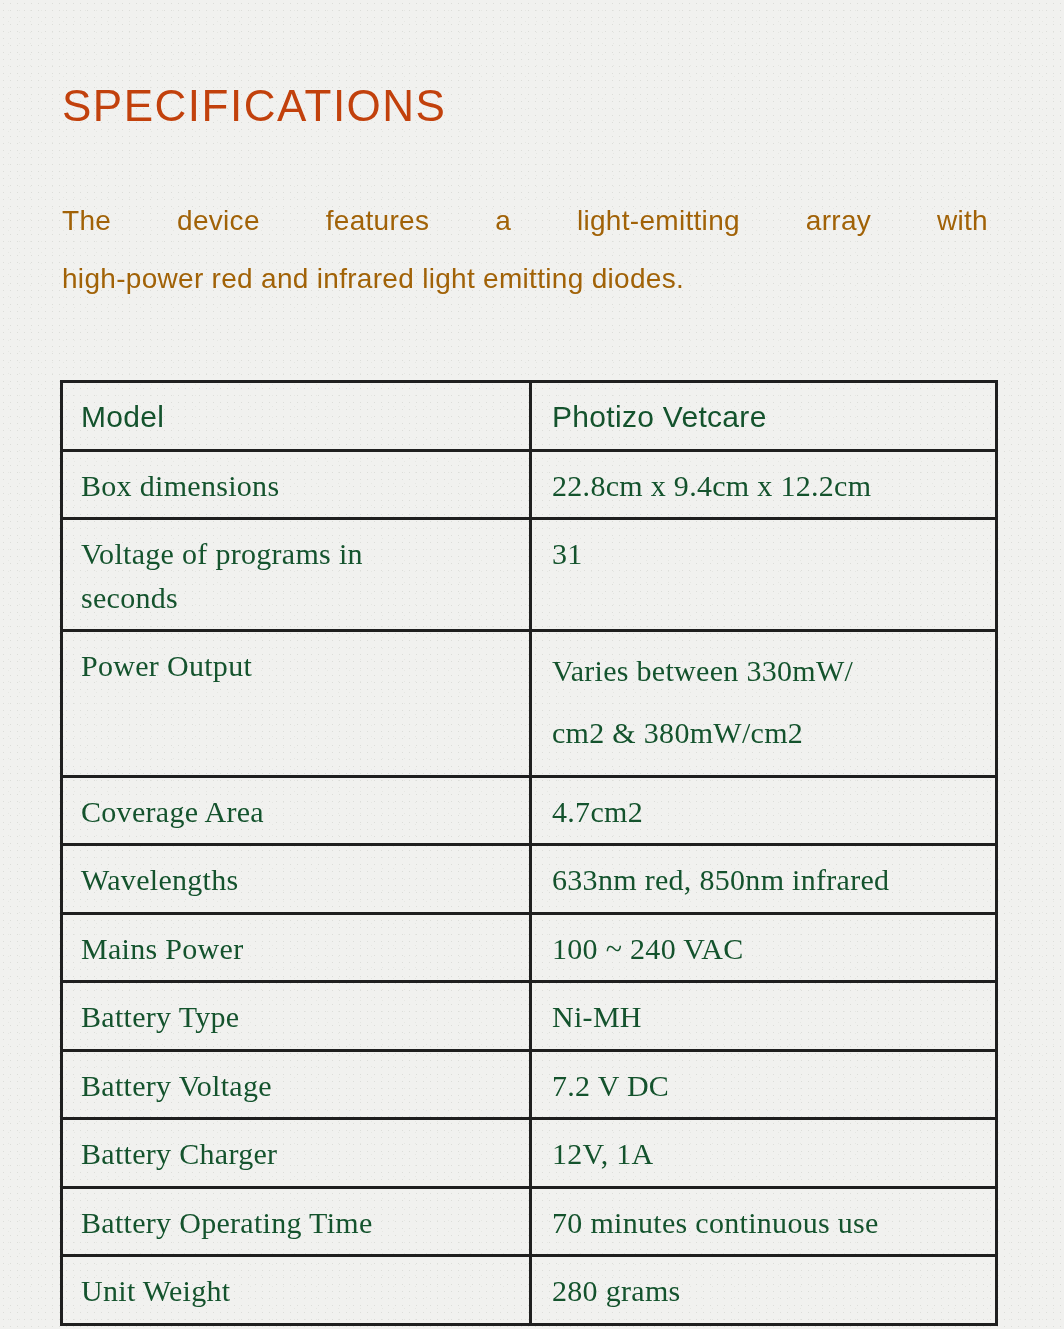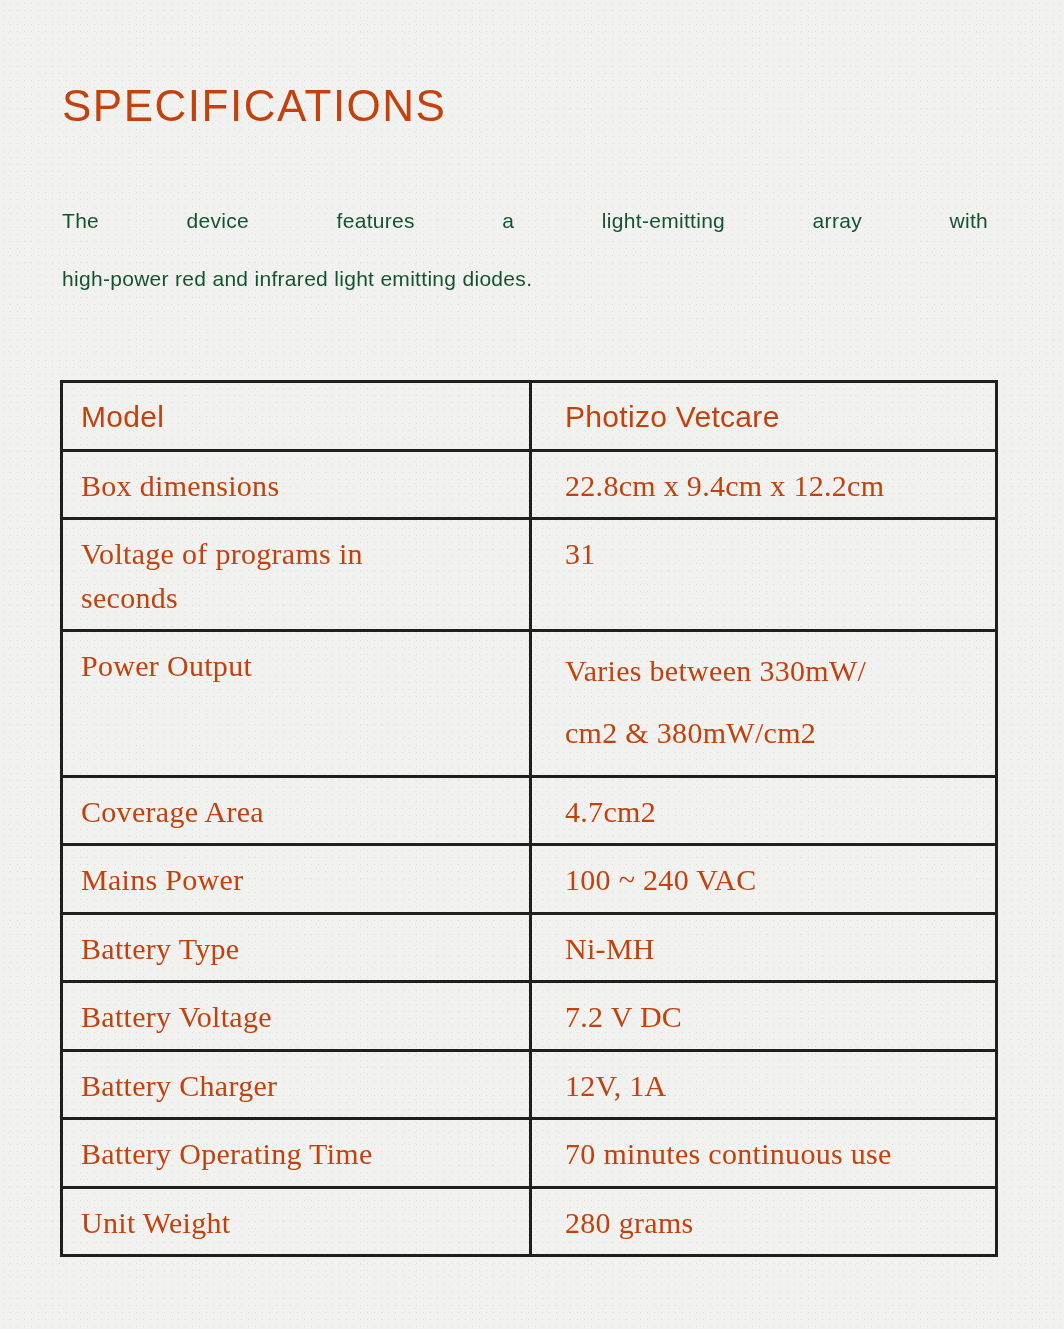--- a/index.html
+++ b/index.html
@@ -26,23 +26,23 @@
   .page-title {
     margin: 0 0 0 2px;
     font-size: 44px;
     font-weight: 300;
     letter-spacing: 1.5px;
     color: #c2410c;
     line-height: 1.1;
   }
   .intro {
     margin: 62px 12px 0 2px;
-    font-size: 21px;
+    font-size: 28px;
     font-weight: 300;
-    color: #14532d;
+    color: #a16207;
     letter-spacing: 0.3px;
   }
   .intro-line {
     display: block;
     line-height: 58px;
   }
   .intro-line.justified {
     text-align: justify;
     text-align-last: justify;
   }
@@ -68,27 +68,27 @@
   .spec-row.taller {
     min-height: 125px;
   }
   .cell {
     box-sizing: border-box;
     padding: 12px 14px 10px 18px;
     font-size: 30px;
     font-weight: 300;
     line-height: 1.45;
     letter-spacing: 0.3px;
-    color: #c2410c;
+    color: #14532d;
     white-space: pre-line;
     display: block;
   }
   .cell.value {
     border-left: 3px solid #1f1f1f;
-    padding-left: 33px;
+    padding-left: 20px;
   }
   .cell.value.loose {
     line-height: 2.07;
     padding-top: 8px;
   }
 </style>
 </head>
 <body>
 
 <div class="page">
@@ -122,20 +122,24 @@
       <div class="cell label">Power Output</div>
       <div class="cell value loose">Varies between 330mW/
 cm2 &amp; 380mW/cm2</div>
     </div>
 
     <div class="spec-row">
       <div class="cell label">Coverage Area</div>
       <div class="cell value">4.7cm2</div>
     </div>
 
+    <div class="spec-row">
+      <div class="cell label">Wavelengths</div>
+      <div class="cell value">633nm red, 850nm infrared</div>
+    </div>
 
     <div class="spec-row">
       <div class="cell label">Mains Power</div>
       <div class="cell value">100 ~ 240 VAC</div>
     </div>
 
     <div class="spec-row">
       <div class="cell label">Battery Type</div>
       <div class="cell value">Ni-MH</div>
     </div>

